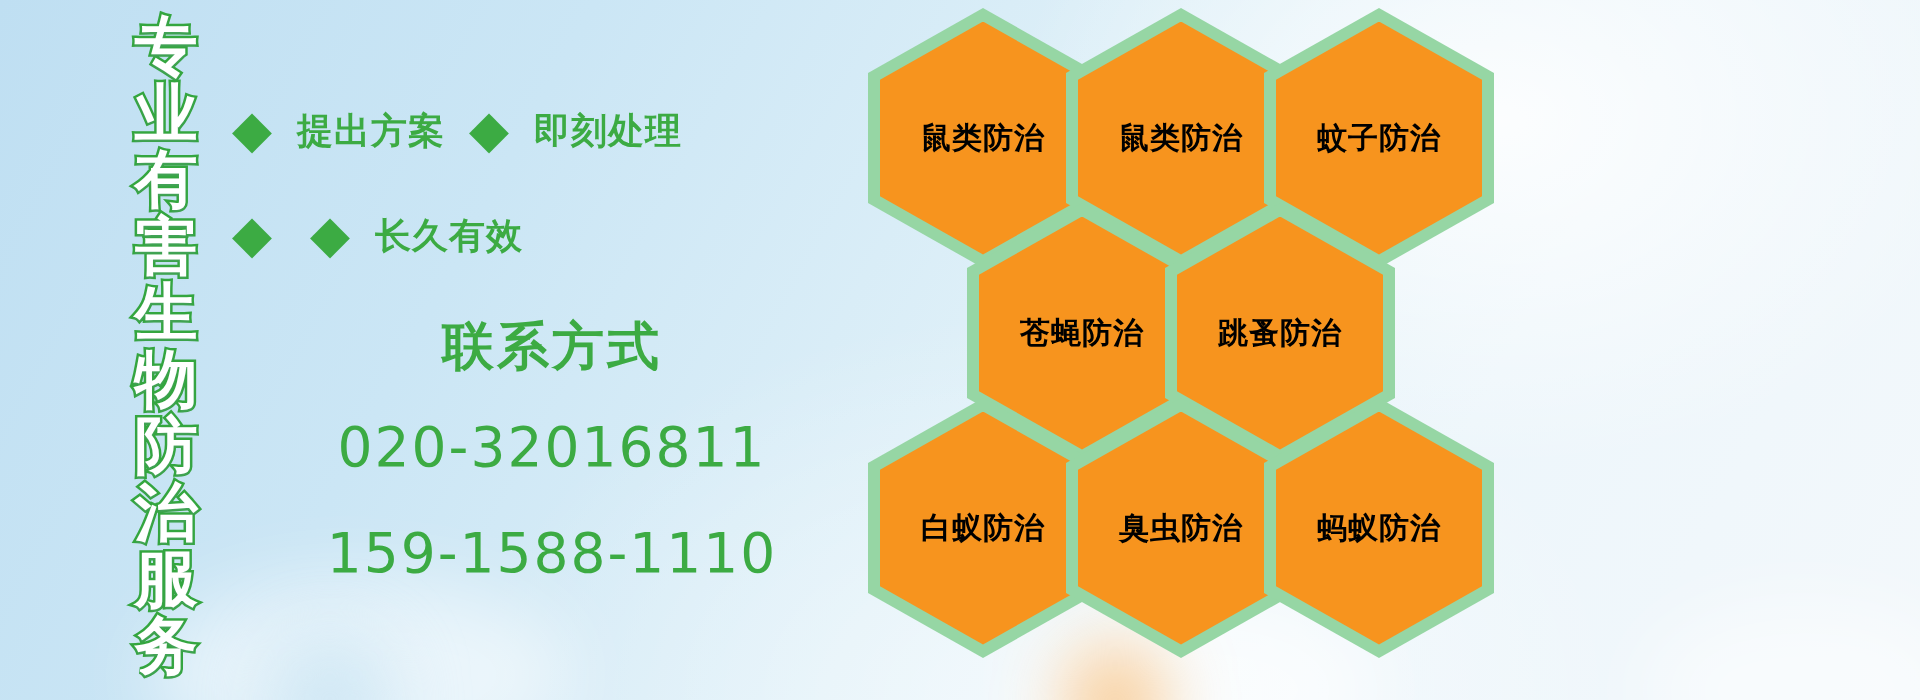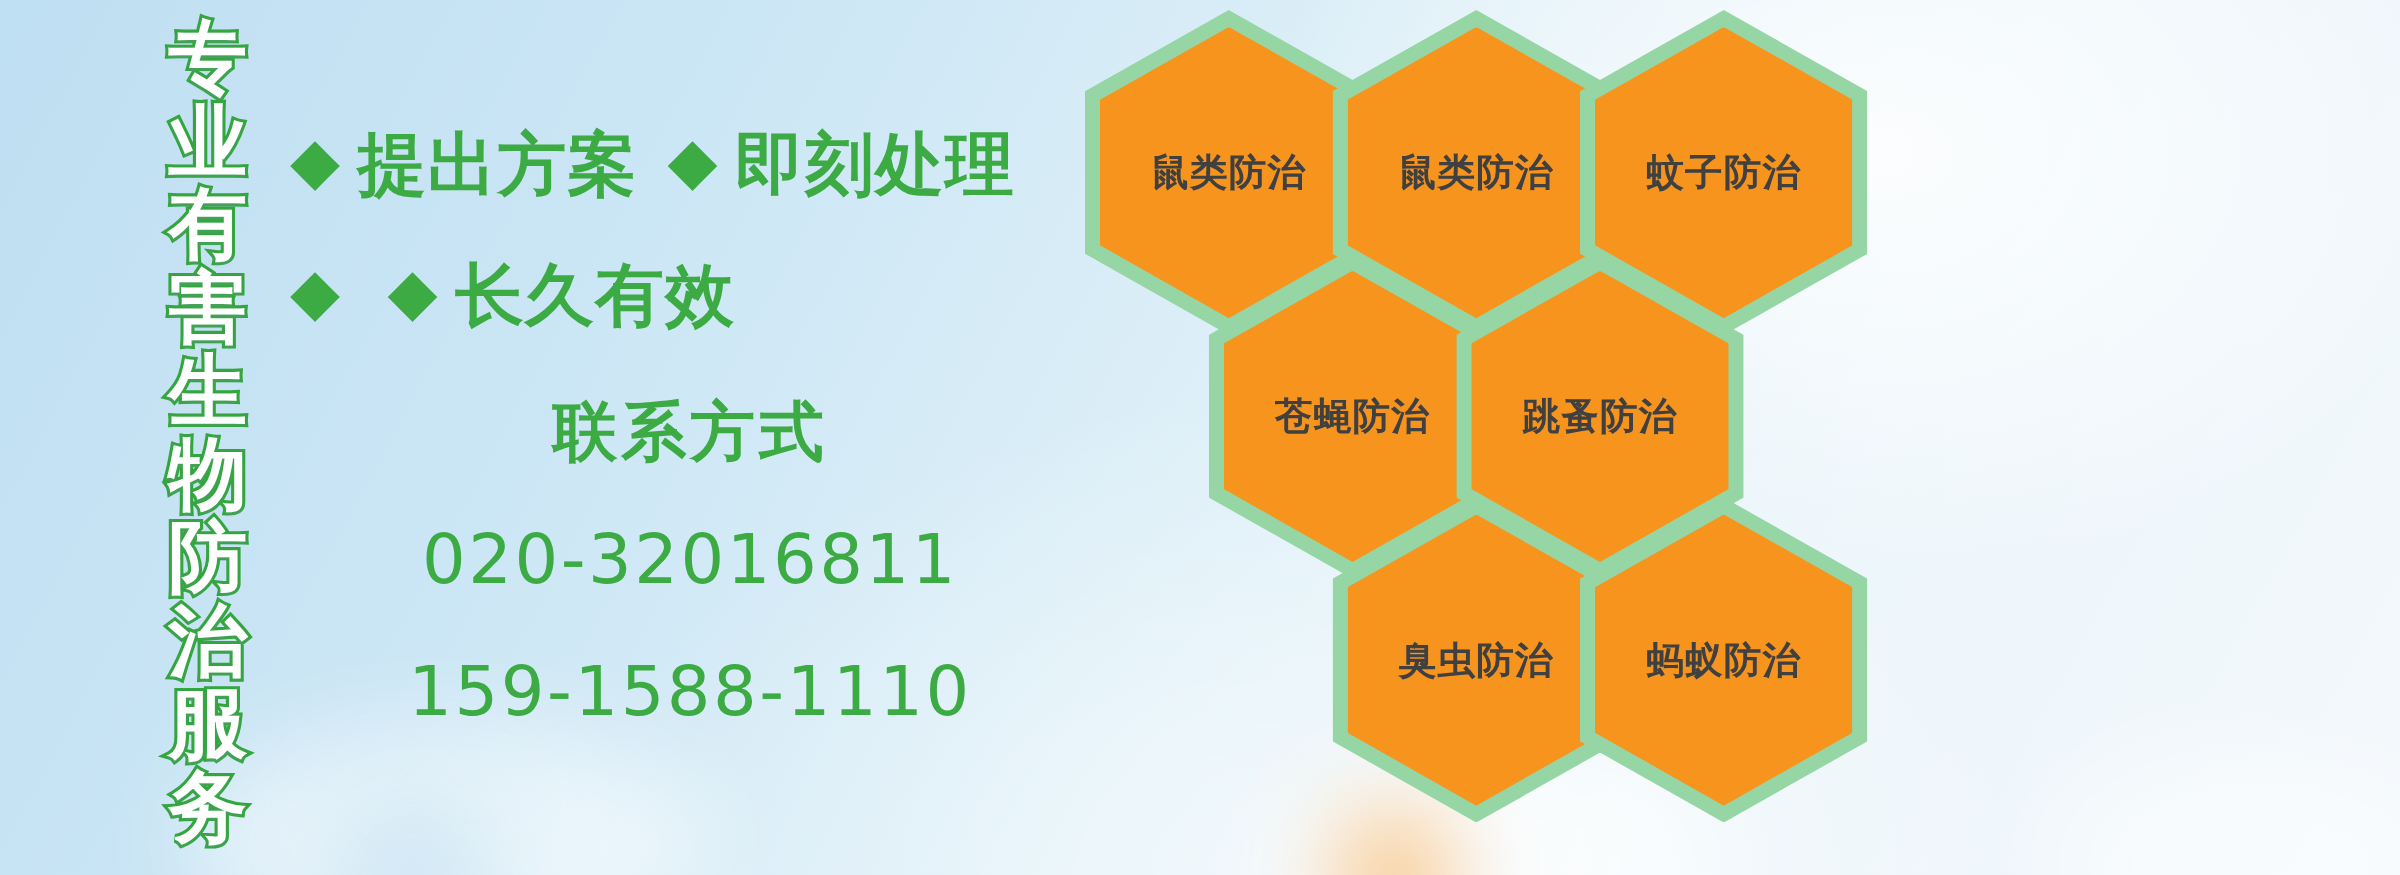--- a/index.html
+++ b/index.html
@@ -36,22 +36,22 @@
 
   
   #features{position:absolute;left:232px;top:78px;width:640px;}
   .feature-row{display:flex;align-items:center;height:105px;}
   .feature-item{display:flex;align-items:center;}
   .diamond{
     color:#3cab43;font-size:52px;line-height:52px;margin-right:14px;
     transform:translateY(-2px);
   }
   .feature-text{
-    color:#3cab43;font-size:55px;font-weight:bold;line-height:58px;
-    letter-spacing:1px;white-space:nowrap;
+    color:#3cab43;font-size:36px;font-weight:bold;line-height:58px;
+    letter-spacing:1px;white-space:nowrap;margin-left:11px;
   }
   .feature-gap{width:24px;}
 
   
   #contact{position:absolute;left:232px;top:312px;width:640px;text-align:center;}
   #contact-heading{
     color:#3cab43;font-size:52px;font-weight:bold;line-height:68px;
     letter-spacing:3px;
   }
   .phone{
@@ -67,21 +67,21 @@
     background:#96d6a4;
     clip-path:polygon(50% 0%,100% 25%,100% 75%,50% 100%,0% 75%,0% 25%);
     display:flex;align-items:center;justify-content:center;
   }
   .hex-inner{
     width:206px;height:233px;background:#f7941e;
     clip-path:polygon(50% 0%,100% 25%,100% 75%,50% 100%,0% 75%,0% 25%);
     display:flex;align-items:center;justify-content:center;
   }
   .hex-label{
-    color:#404040;font-size:30px;font-weight:bold;letter-spacing:1px;
+    color:#000000;font-size:30px;font-weight:bold;letter-spacing:1px;
     white-space:nowrap;text-align:center;
   }
   
   .hex.r1{top:8px;}
   .hex.r2{top:203px;}
   .hex.r3{top:398px;}
   .hex.c1{left:8px;}
   .hex.c2{left:206px;}
   .hex.c3{left:404px;}
   .hex.m1{left:107px;}
@@ -163,20 +163,25 @@
       <div class="hex-inner">
         <span class="hex-label">苍蝇防治</span>
       </div>
     </div>
     <div class="hex r2 m2">
       <div class="hex-inner">
         <span class="hex-label">跳蚤防治</span>
       </div>
     </div>
 
+    <div class="hex r3 c1">
+      <div class="hex-inner">
+        <span class="hex-label">白蚁防治</span>
+      </div>
+    </div>
     <div class="hex r3 c2">
       <div class="hex-inner">
         <span class="hex-label">臭虫防治</span>
       </div>
     </div>
     <div class="hex r3 c3">
       <div class="hex-inner">
         <span class="hex-label">蚂蚁防治</span>
       </div>
     </div>

